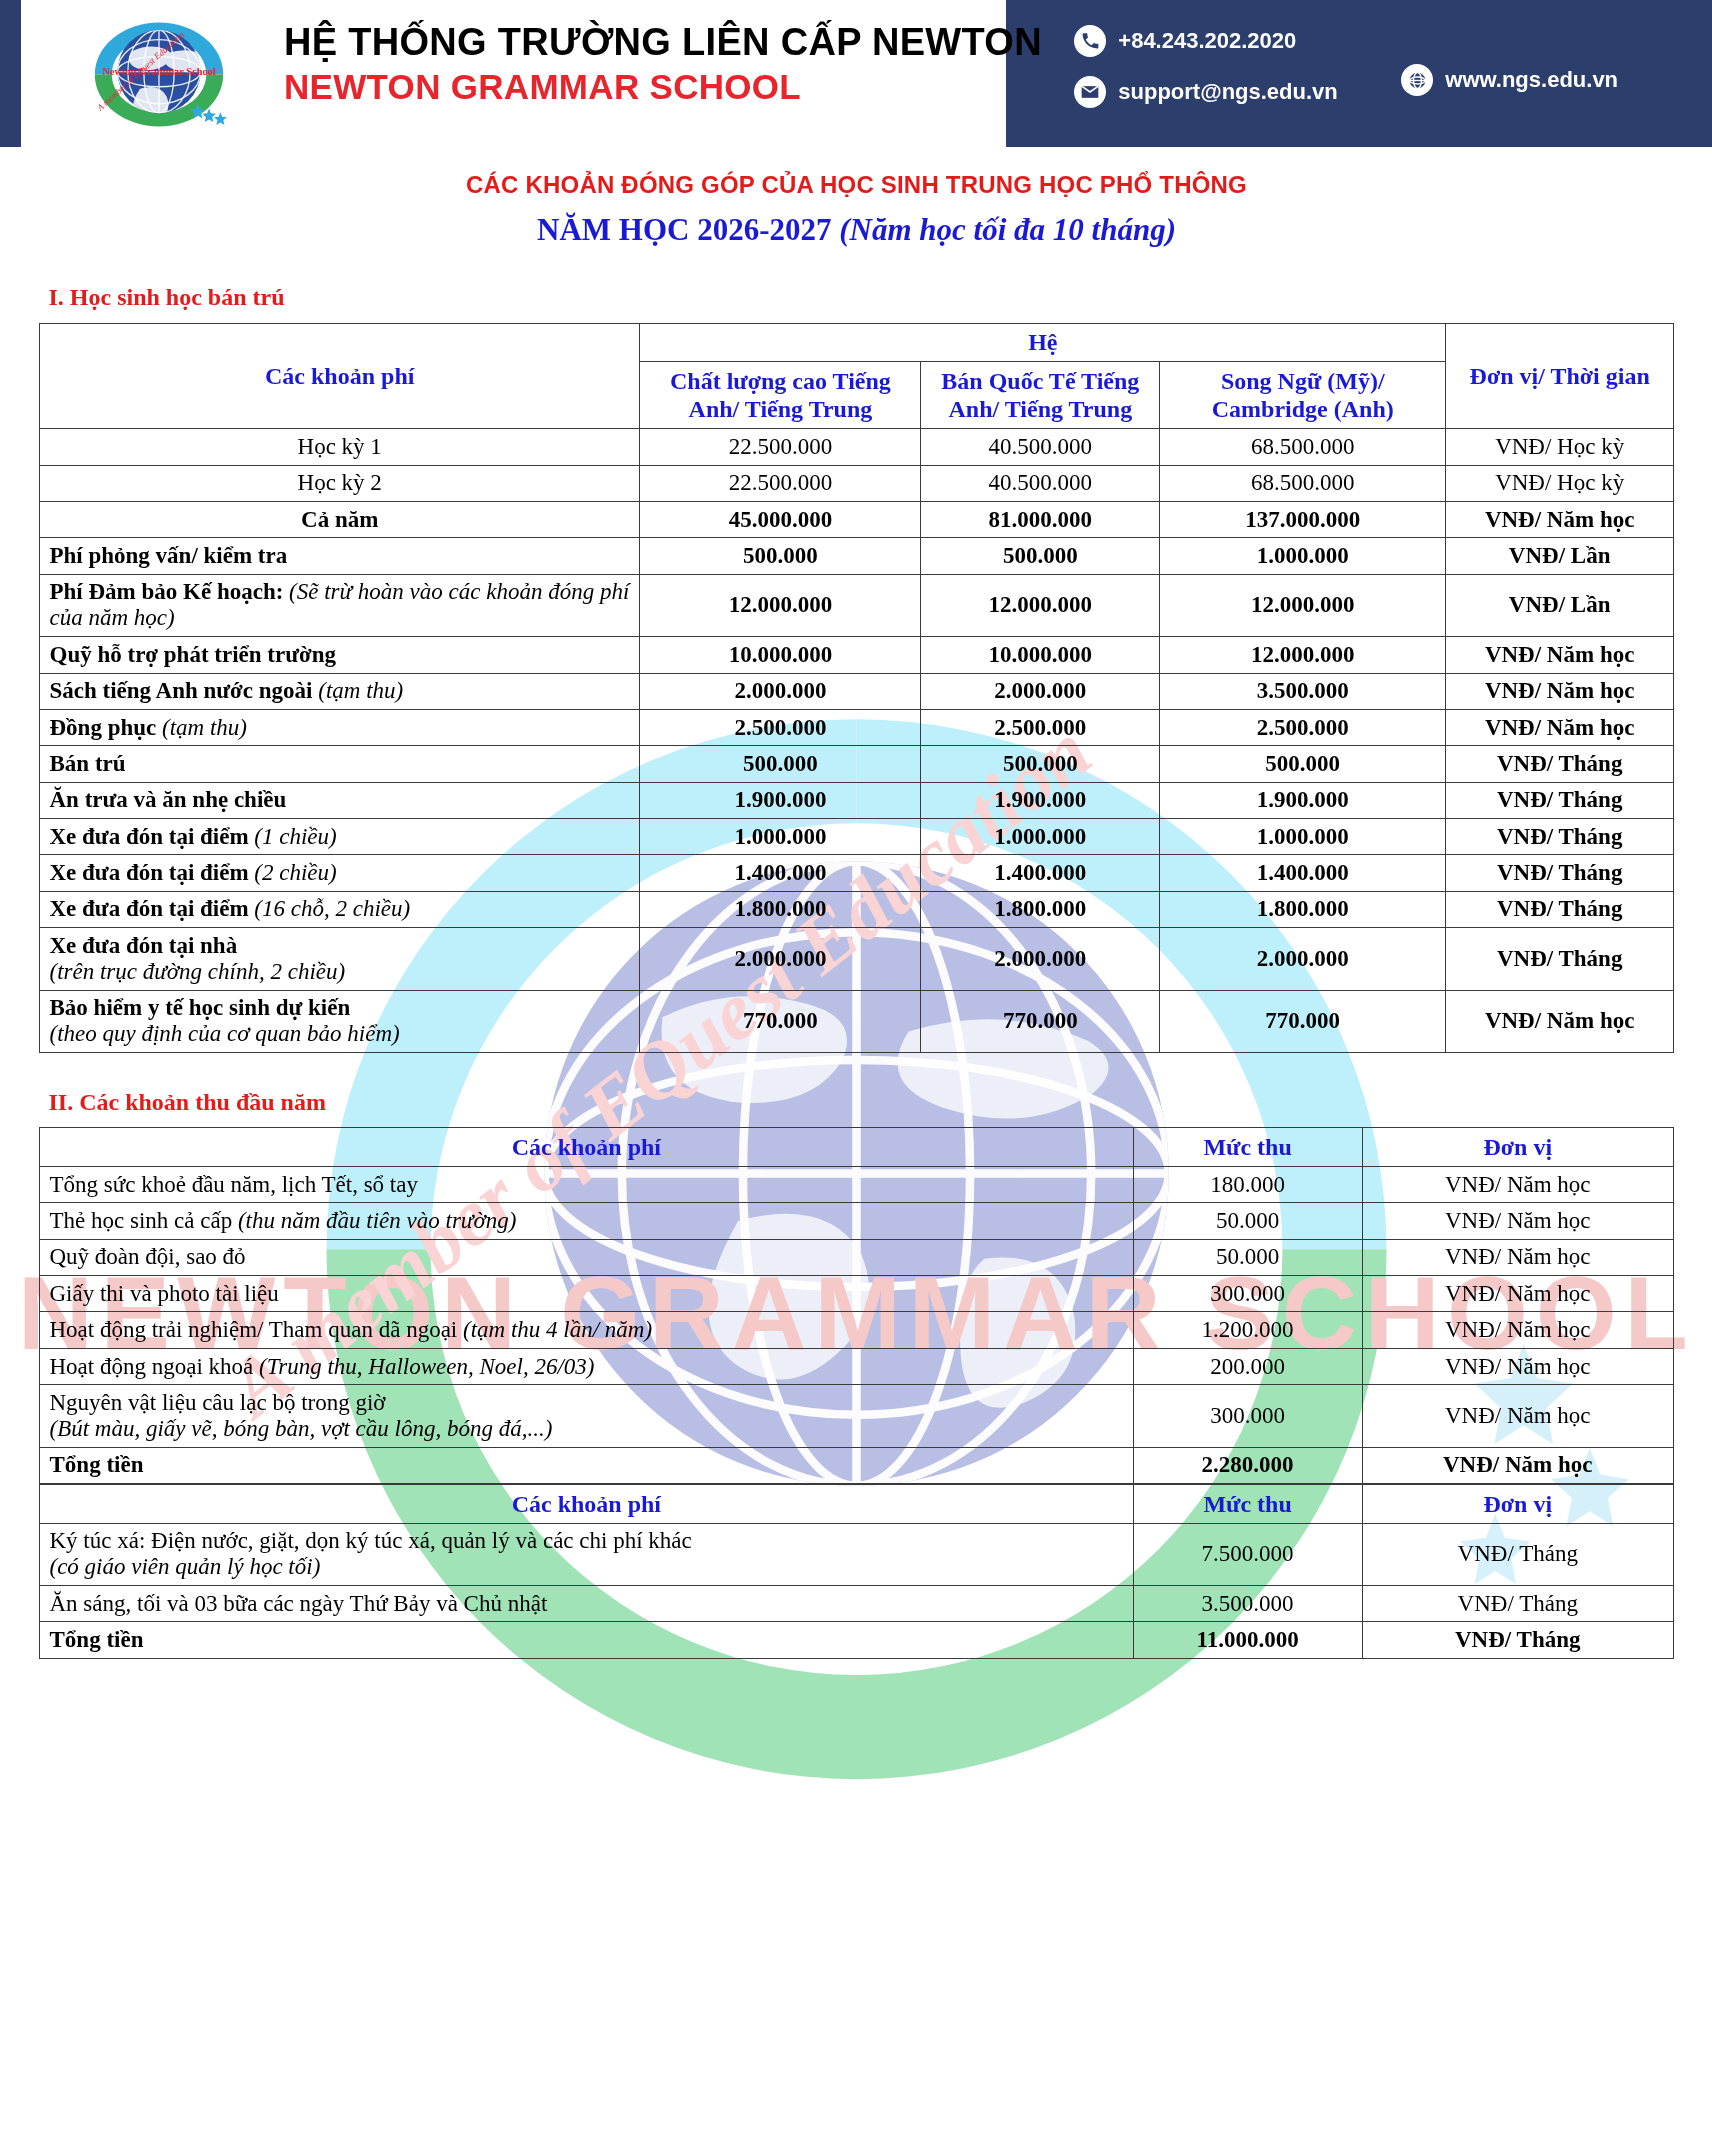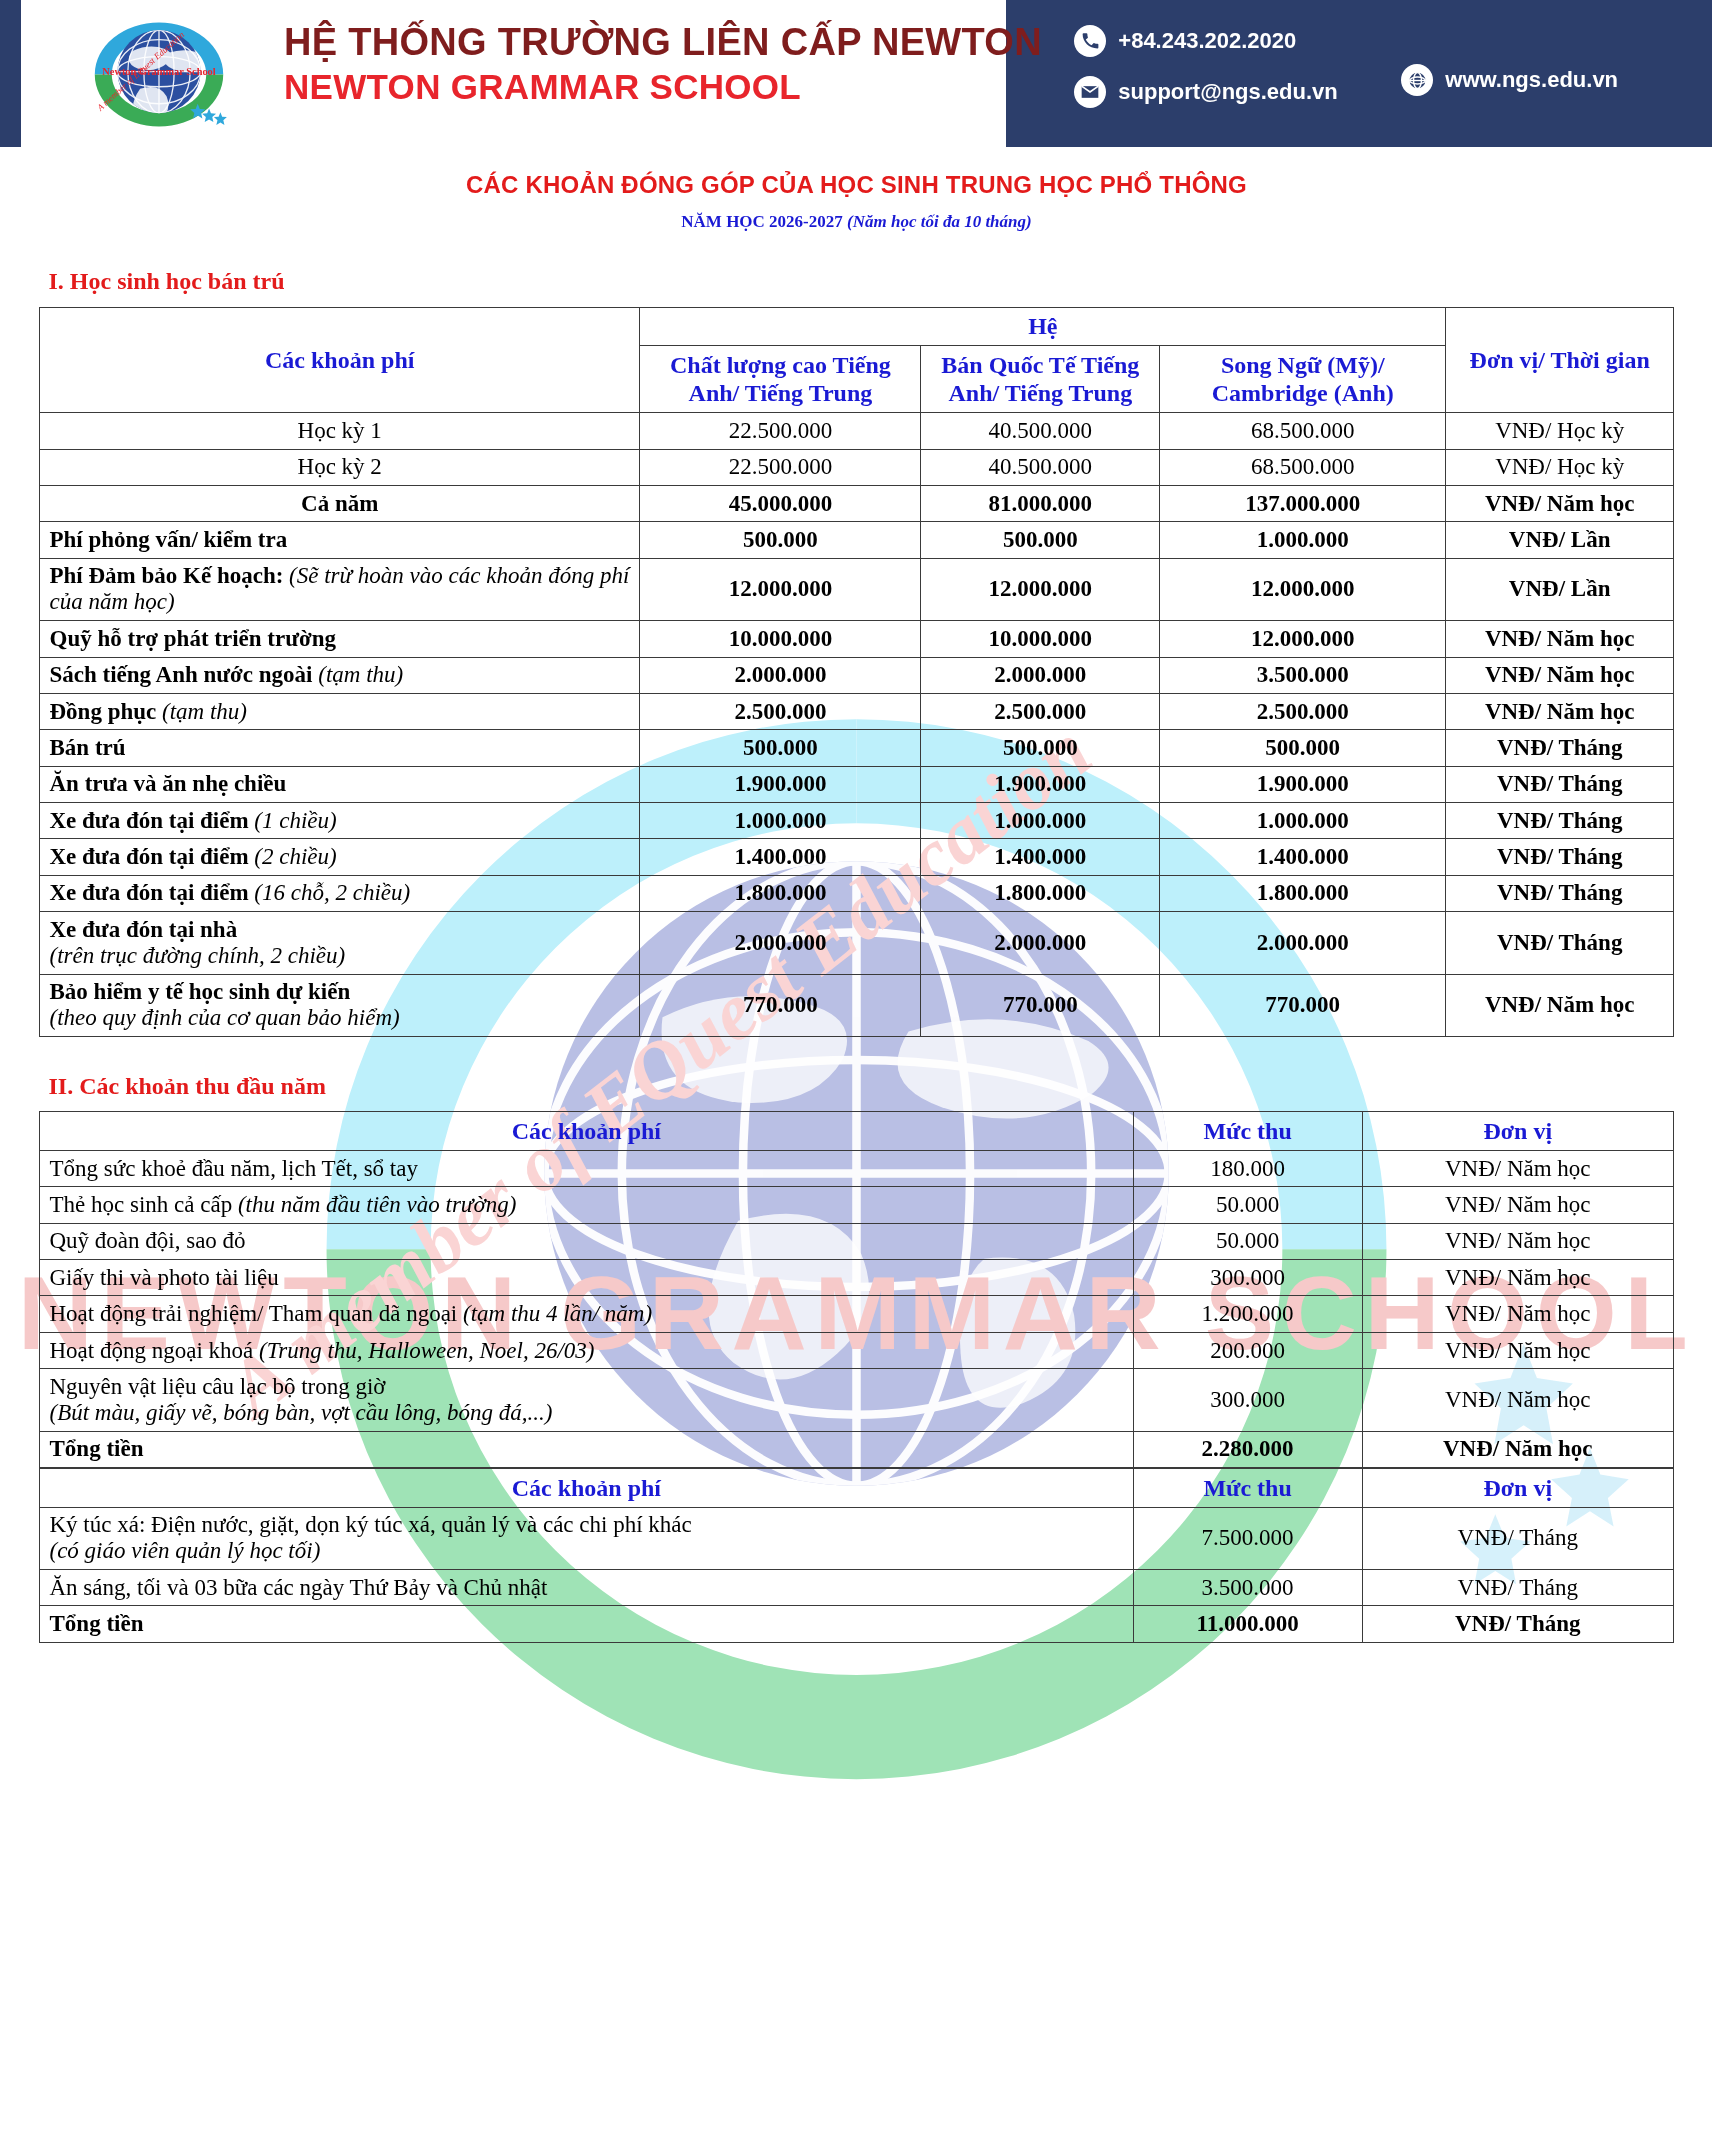--- a/index.html
+++ b/index.html
@@ -27,21 +27,21 @@
     position:absolute; left:0; top:0; width:21px; height:147px; background:#2c3e6b;
   }
   .banner-right{
     position:absolute; left:1006px; top:0; width:707px; height:147px;
     background:#2c3e6b;
   }
   .logo-wrap{ position:absolute; left:74px; top:13.2px; width:170px; height:123px; }
   .school-names{ position:absolute; left:284px; top:23px; }
   .name-vi{
     font-family:"Liberation Sans", sans-serif; font-weight:bold;
-    font-size:38px; color:#7f1d1d; letter-spacing:0.3px; line-height:1.05;
+    font-size:38px; color:#000000; letter-spacing:0.3px; line-height:1.05;
     white-space:nowrap;
   }
   .name-en{
     font-family:"Liberation Sans", sans-serif; font-weight:bold;
     font-size:35px; color:#e8252c; letter-spacing:0.3px; line-height:1.05;
     margin-top:6.6px; white-space:nowrap;
   }
   .contact-col1{ position:absolute; left:1074px; top:24.6px; }
   .contact-col2{ position:absolute; left:1401px; top:64px; }
   .contact-row{ display:flex; align-items:center; margin-bottom:19px; }
@@ -57,21 +57,21 @@
 
   
   .doc-title{
     position:relative; z-index:3; text-align:center;
     font-family:Liberation Sans, sans-serif; font-weight:bold;
     font-size:24px; color:#e31b1b; margin-top:24px; letter-spacing:0.2px;
   }
   .doc-subtitle{
     position:relative; z-index:3; text-align:center;
     font-family:"Liberation Serif", serif; font-weight:bold;
-    font-size:17px; color:#1a1ad4; margin-top:13.2px;
+    font-size:31px; color:#1a1ad4; margin-top:13.2px;
   }
   .doc-subtitle i{ font-style:italic; }
 
   
   .content{ position:relative; z-index:3; padding:0 39px; }
   .sec-head{
     font-family:"Liberation Serif", serif; font-weight:bold;
     font-size:24px; color:#e31b1b; margin:36px 0 11.4px 9.5px;
   }
 

